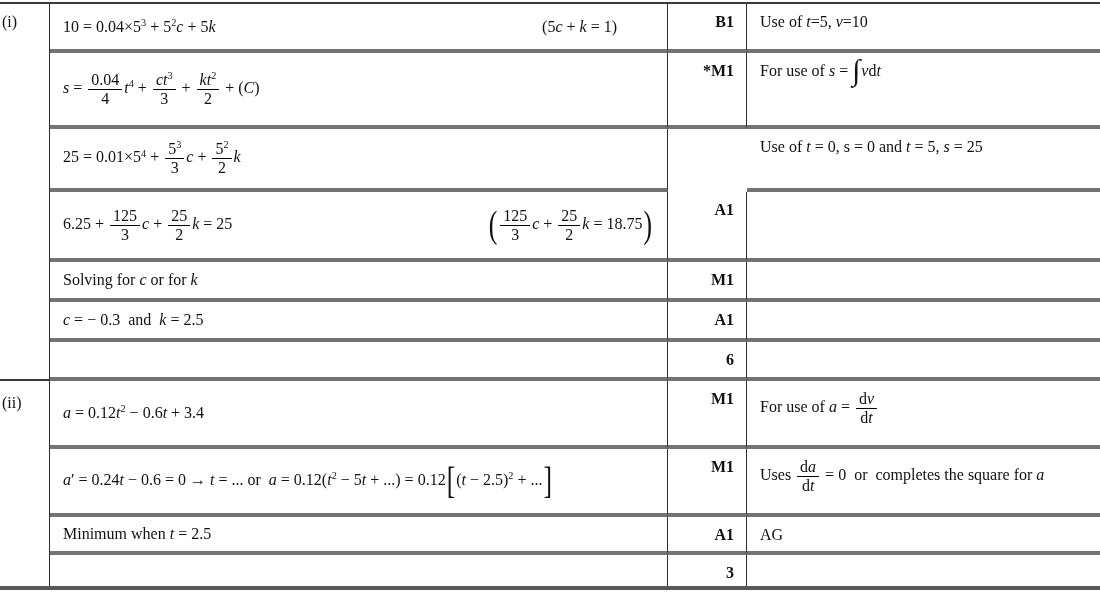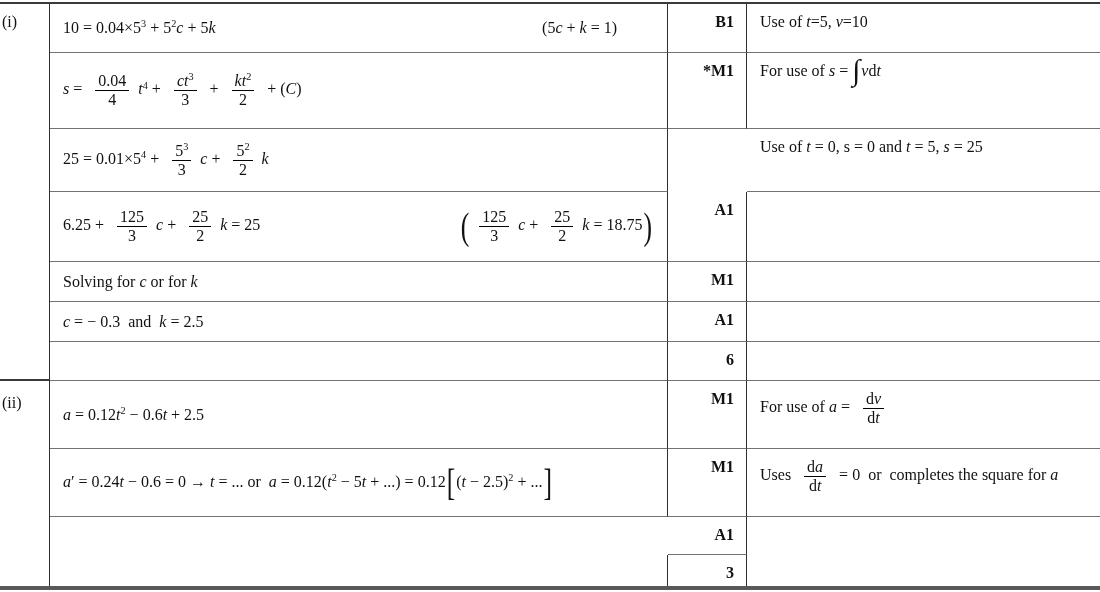--- a/index.html
+++ b/index.html
@@ -2,37 +2,37 @@
 <html><head>
 <meta charset="utf-8">
 <style>
   html,body{margin:0;padding:0;background:#ffffff;}
   .page{position:relative;width:1100px;height:592px;background:#ffffff;overflow:hidden;
         font-family:"Liberation Serif","DejaVu Serif",serif;color:#111;}
   .tbl{position:absolute;left:0;top:2px;width:1100px;display:grid;box-sizing:border-box;
        grid-template-columns:50px 618px 79px 353px;
        grid-template-rows:49px 76px 63px 70px 40px 40px 39px 68px 68px 38px 31px;
        border-top:2px solid #3a3a3a;border-bottom:4px solid #58585a;}
-  .cell{box-sizing:border-box;border-right:1px solid #2e2e2e;border-bottom:1px solid #737373;
+  .cell{box-sizing:border-box;border-right:1px solid #2e2e2e;border-bottom:4px solid #737373;
         overflow:hidden;font-size:16px;}
   .c4{border-right:none;}
   .nb{border-bottom:none;}
   .lbl{border-bottom:none;padding:9px 0 0 2px;font-size:16px;}
   .lbl.divider{border-bottom:2px solid #3a3a3a;}
   .lbl2{padding-top:13px;}
   .work{display:flex;align-items:center;justify-content:space-between;padding:0 14px 0 13px;}
   .mark{text-align:right;padding:9px 12px 16px 0;font-weight:bold;}
   .cmt{padding:9px 6px 18px 13px;display:flex;align-items:flex-start;}
   .eq{white-space:nowrap;}
   .right-offset{margin-right:36px;}
   
   .mi{font-style:italic;}
   .mb{font-weight:normal;}
   .msup{font-size:64%;position:relative;top:-0.55em;letter-spacing:0;}
-  .mfr{display:inline-block;text-align:center;vertical-align:middle;margin:0 9px;line-height:1.12;}
+  .mfr{display:inline-block;text-align:center;vertical-align:middle;margin:0 2px;line-height:1.12;}
   .mn{display:block;border-bottom:1px solid #000;padding:0 3px;}
   .md{display:block;padding:0 3px;}
   .mbig{display:inline-block;font-size:160%;font-weight:300;transform:scaleY(1.45);
         transform-origin:center;vertical-align:middle;line-height:0.85;margin:0 1px;}
   .mint{font-size:185%;vertical-align:middle;line-height:0;position:relative;top:-0.08em;margin-right:1px;}
 </style>
 </head>
 <body>
 
 <div class="page">
@@ -92,35 +92,41 @@
     <div class="cell mark" style="grid-area:6/3">A1</div>
     <div class="cell cmt c4" style="grid-area:6/4">
       <span class="eq"></span>
     </div>
 
     <div class="cell work" style="grid-area:7/2"></div>
     <div class="cell mark" style="grid-area:7/3">6</div>
     <div class="cell cmt c4" style="grid-area:7/4"></div>
 
     <div class="cell work" style="grid-area:8/2">
-      <span class="eq"><span class="mi">a</span><span class="mt"> = 0.12</span><span class="mi">t</span><span class="msup"><span class="mt">2</span></span><span class="mt"> − 0.6</span><span class="mi">t</span><span class="mt"> + 2.5</span></span>
+      <span class="eq"><span class="mi">a</span><span class="mt"> = 0.12</span><span class="mi">t</span><span class="msup"><span class="mt">2</span></span><span class="mt"> − 0.6</span><span class="mi">t</span><span class="mt"> + 3.4</span></span>
     </div>
     <div class="cell mark" style="grid-area:8/3">M1</div>
     <div class="cell cmt c4" style="grid-area:8/4">
       <span class="eq"><span class="mt">For use of </span><span class="mi">a</span><span class="mt"> = </span><span class="mfr"><span class="mn"><span class="mt">d</span><span class="mi">v</span></span><span class="md"><span class="mt">d</span><span class="mi">t</span></span></span></span>
     </div>
 
     <div class="cell work" style="grid-area:9/2">
       <span class="eq"><span class="mi">a</span><span class="mt">′ = 0.24</span><span class="mi">t</span><span class="mt"> − 0.6 = 0 → </span><span class="mi">t</span><span class="mt"> = ... </span><span class="mb">or</span><span class="mt"> &nbsp;</span><span class="mi">a</span><span class="mt"> = 0.12(</span><span class="mi">t</span><span class="msup"><span class="mt">2</span></span><span class="mt"> − 5</span><span class="mi">t</span><span class="mt"> + ...) = 0.12</span><span class="mbig">[</span><span class="mt">(</span><span class="mi">t</span><span class="mt"> − 2.5)</span><span class="msup"><span class="mt">2</span></span><span class="mt"> + ...</span><span class="mbig">]</span></span>
     </div>
     <div class="cell mark" style="grid-area:9/3">M1</div>
     <div class="cell cmt c4" style="grid-area:9/4">
       <span class="eq"><span class="mt">Uses </span><span class="mfr"><span class="mn"><span class="mt">d</span><span class="mi">a</span></span><span class="md"><span class="mt">d</span><span class="mi">t</span></span></span><span class="mt"> = 0 &nbsp;or&nbsp; completes the square for </span><span class="mi">a</span></span>
     </div>
 
+    <div class="cell work" style="grid-area:10/2">
+      <span class="eq"><span class="mt">Minimum when </span><span class="mi">t</span><span class="mt"> = 2.5</span></span>
+    </div>
     <div class="cell mark" style="grid-area:10/3">A1</div>
+    <div class="cell cmt c4" style="grid-area:10/4">
+      <span class="eq"><span class="mt">AG</span></span>
+    </div>
 
     <div class="cell work nb" style="grid-area:11/2"></div>
     <div class="cell mark nb" style="grid-area:11/3">3</div>
     <div class="cell cmt c4 nb" style="grid-area:11/4"></div>
 
   </div>
 </div>
 
 </body></html>

